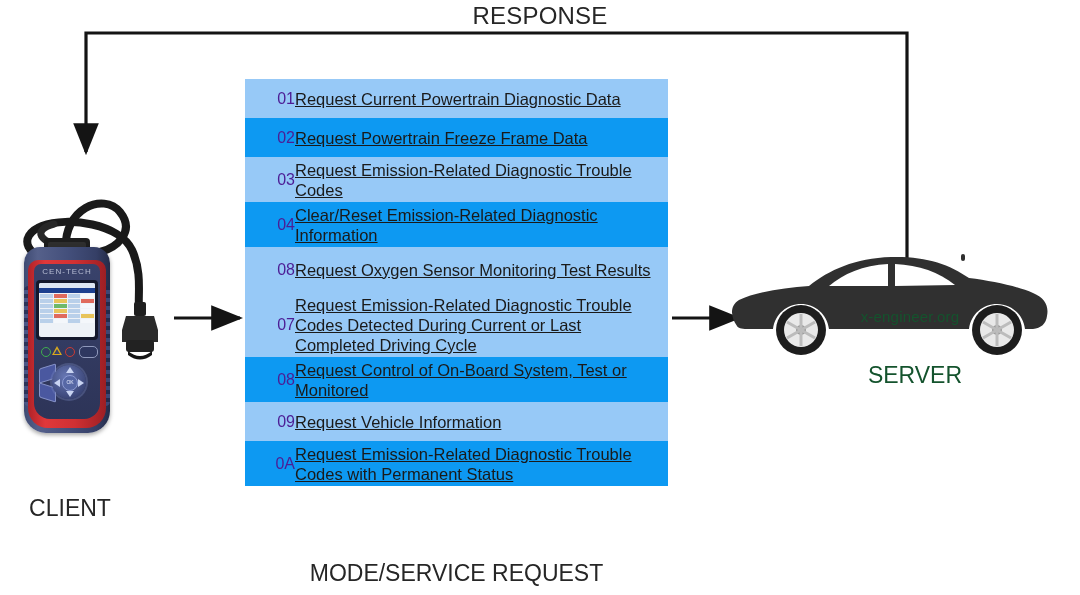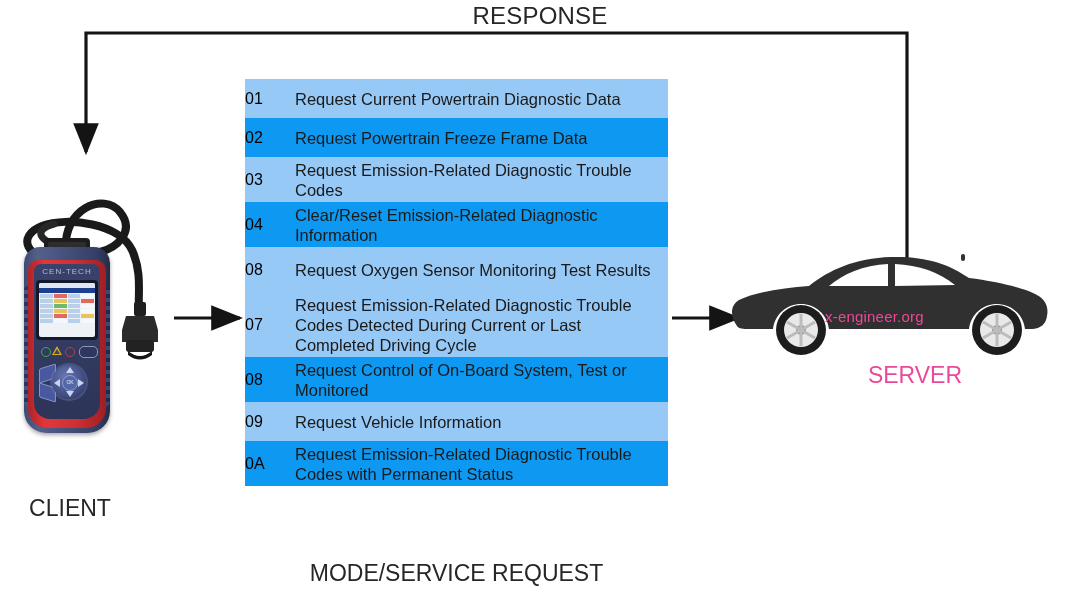--- a/index.html
+++ b/index.html
@@ -18,41 +18,41 @@
   .lbl-mode{
     position:absolute;left:245px;top:560px;width:423px;text-align:center;
     font-size:23px;color:#262626;
   }
   .lbl-client{
     position:absolute;left:0px;top:455px;width:140px;text-align:center;
     font-size:23px;color:#262626;margin-top:40px;
   }
   .lbl-server{
     position:absolute;left:790px;top:362px;width:250px;text-align:center;
-    font-size:23px;color:#ec4899;
+    font-size:23px;color:#14532d;
   }
 
   
   .flowsvg{position:absolute;left:0;top:0;width:1080px;height:595px;}
 
   
   .table{
     position:absolute;left:245px;top:79px;width:423px;
     border-collapse:collapse;
   }
   .row{display:flex;align-items:center;box-sizing:border-box;}
   .row.light{background:#97c9f7;}
   .row.dark{background:#0d99f2;}
   .code{
-    width:50px;flex:0 0 50px;text-align:left;
-    font-size:16px;color:#000000;
+    width:50px;flex:0 0 50px;text-align:right;
+    font-size:16px;color:#4c1d95;
   }
   .desc{
     flex:1 1 auto;padding-right:12px;
-    font-size:16.5px;line-height:20px;color:#1a1a1a;
+    font-size:16.5px;line-height:20px;color:#1a1a1a;text-decoration:underline;
   }
   .h1{height:39px;}
   .h2{height:45px;}
   .h3{height:65px;}
 
   
   .client{position:absolute;left:8px;top:190px;width:170px;height:265px;}
   .cablewrap{position:absolute;left:0;top:0;width:170px;height:265px;}
 
   .dev-body{
@@ -135,22 +135,22 @@
   .sbtn.b1{left:31px;top:176px;transform:skewY(-18deg);border-radius:2px;}
   .sbtn.b2{left:31px;top:195px;transform:skewY(18deg);border-radius:2px;}
 
   .grip{position:absolute;width:9px;height:120px;top:96px;}
   .grip.l{left:16px;background:repeating-linear-gradient(180deg,#2c3459 0 4px,#4b5686 4px 8px);border-radius:6px;}
   .grip.r{left:93px;background:repeating-linear-gradient(180deg,#232b4c 0 4px,#3d4775 4px 8px);border-radius:6px;}
 
   
   .car{position:absolute;left:725px;top:248px;width:330px;height:120px;}
   .watermark{
-    position:absolute;left:100px;top:60px;width:170px;
-    font-size:15px;color:#ec4899;letter-spacing:.2px;
+    position:absolute;left:100px;top:60px;width:170px;text-align:center;
+    font-size:15px;color:#14532d;letter-spacing:.2px;
   }
 
   
 </style>
 </head>
 <body>
 
 <div class="canvas">
 
   <svg class="flowsvg" viewBox="0 0 1080 595">

